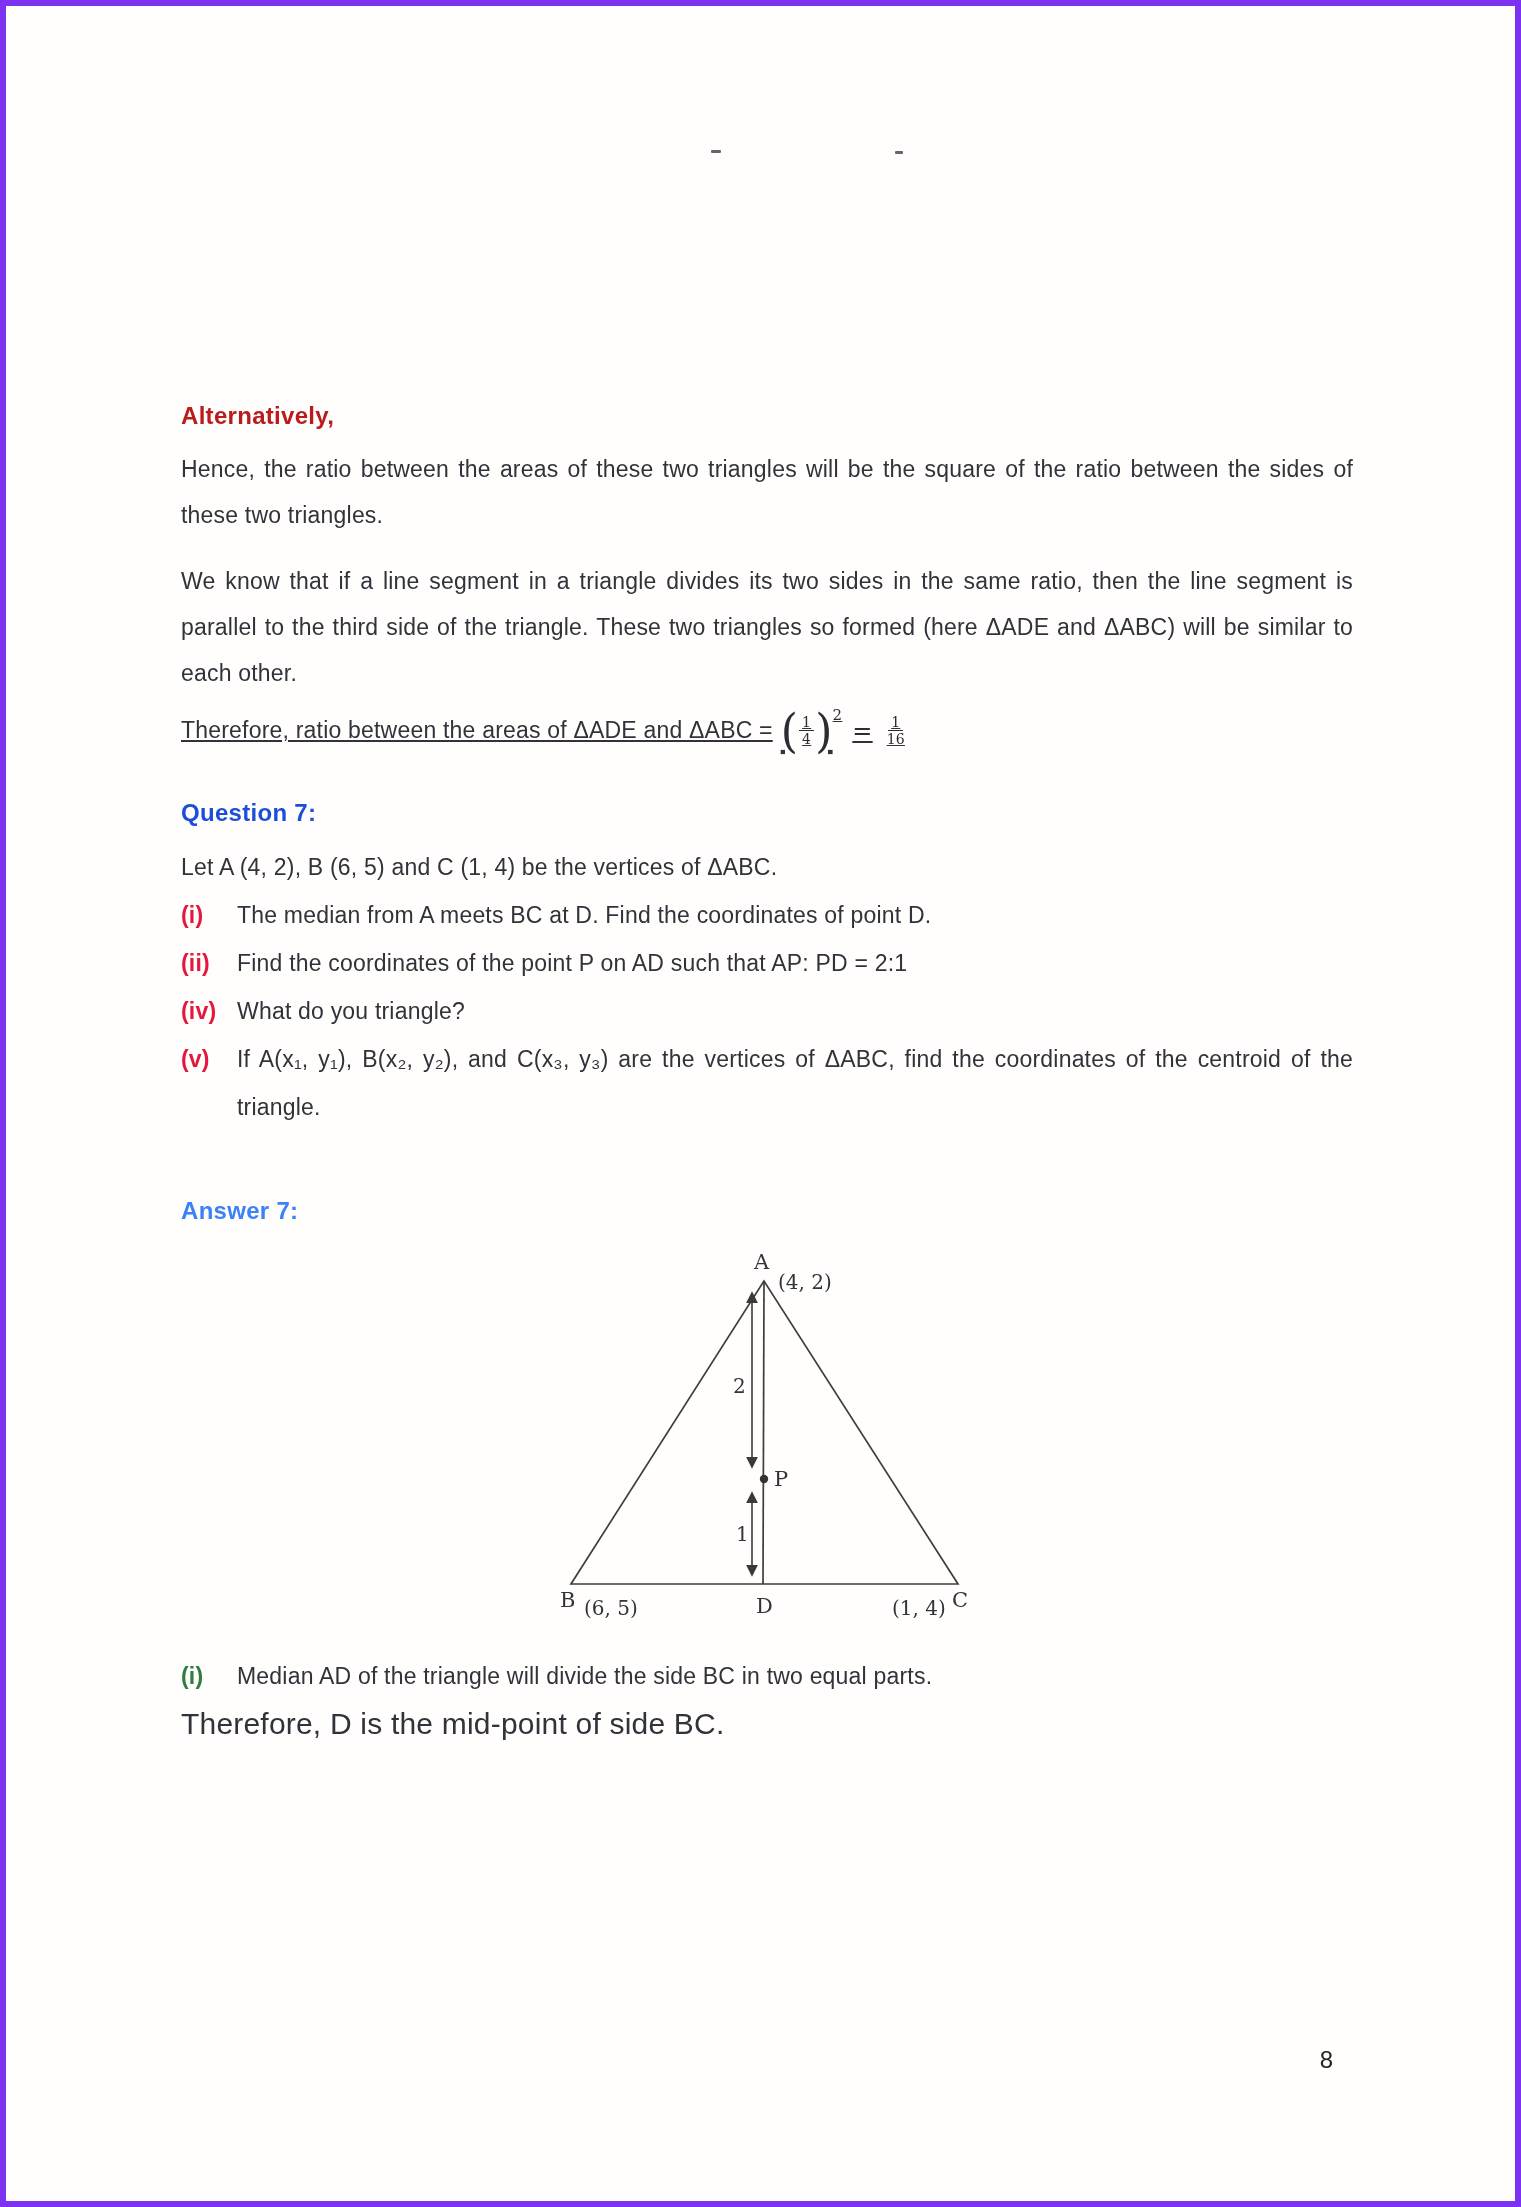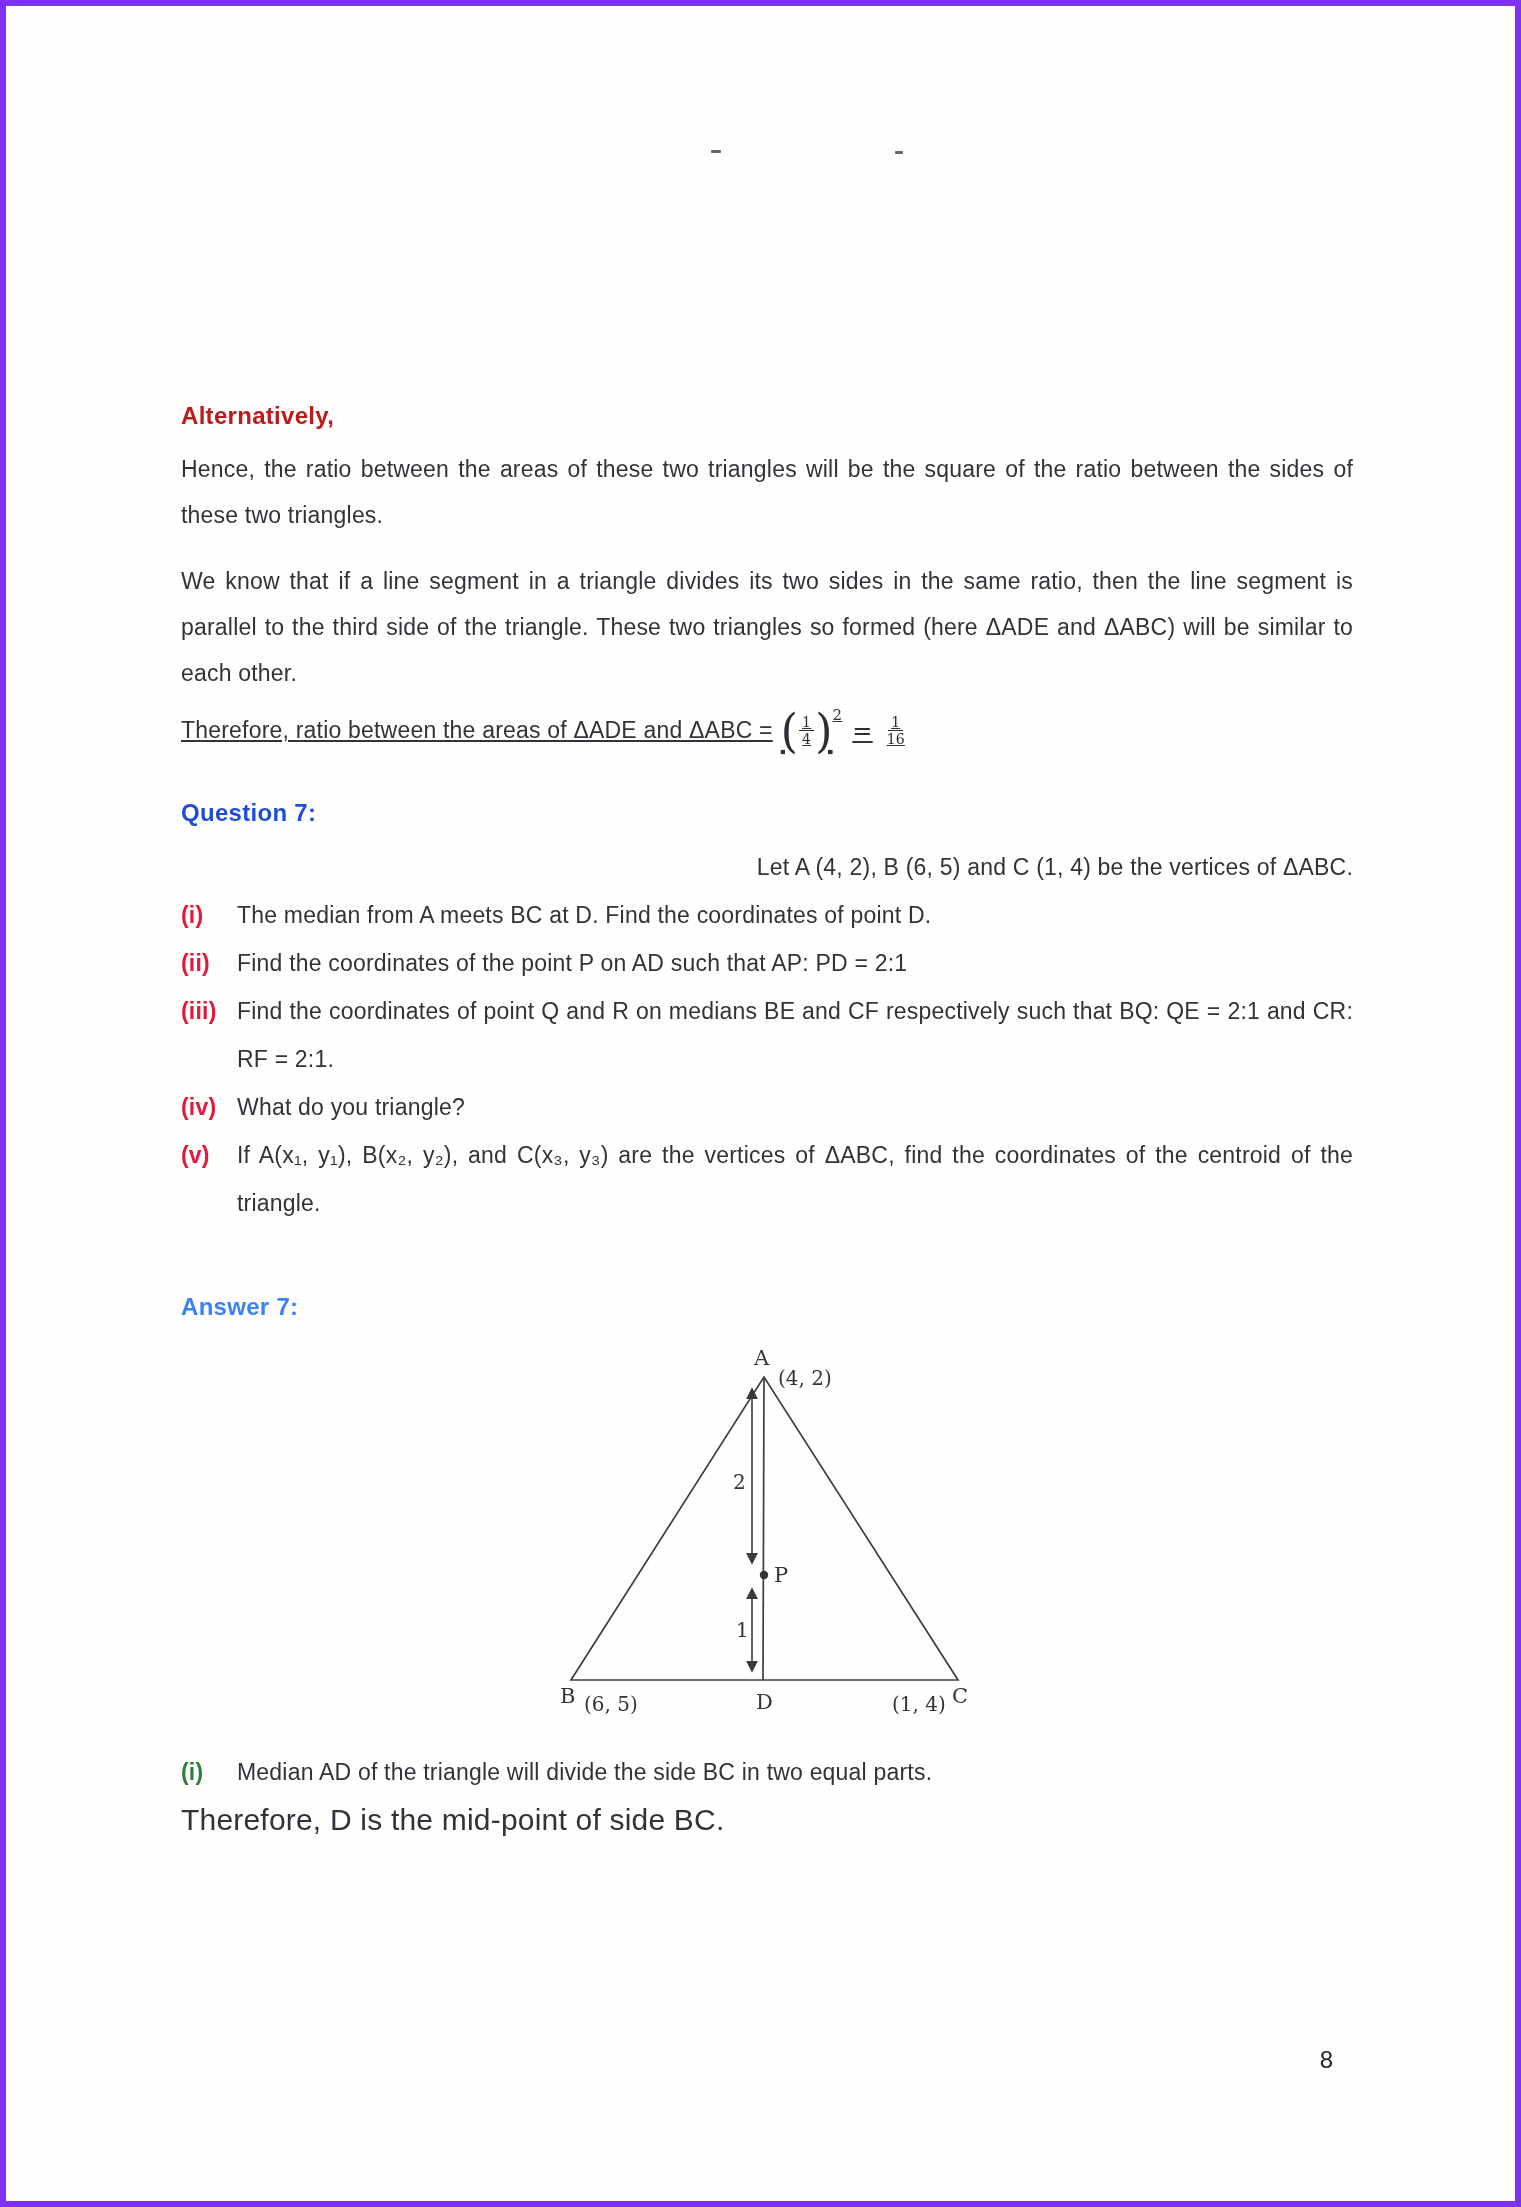--- a/index.html
+++ b/index.html
@@ -30,21 +30,21 @@
 
   .formula-line{margin-top:18px;font-size:23px;display:flex;align-items:center;letter-spacing:.2px;text-decoration:underline;}
   .math{display:inline-flex;align-items:center;margin-left:8px;font-family:"DejaVu Serif", serif;}
   .paren{font-size:44px;font-weight:300;line-height:0;transform:scaleY(1.05);color:#2c2c33;}
   .frac{display:inline-flex;flex-direction:column;align-items:center;font-size:14px;line-height:1.15;color:#2c2c33;margin:0 1px;}
   .frac .num{padding:0 3px;border-bottom:1.4px solid #2c2c33;}
   .frac .den{padding:0 3px;}
   .exp{font-size:15px;position:relative;top:-16px;left:0px;color:#2c2c33;}
   .eq{font-size:24px;margin:0 10px;color:#2c2c33;}
 
-  .q-intro{margin-top:16px;font-size:23px;line-height:48px;letter-spacing:.2px;text-align:right;}
+  .q-intro{margin-top:16px;font-size:23px;line-height:48px;letter-spacing:.2px;}
   .q-item{display:flex;font-size:23px;line-height:48px;letter-spacing:.2px;}
   .q-item .lbl{flex:0 0 56px;font-weight:700;color:#e2183d;}
   .q-item .txt{flex:1;text-align:justify;}
 
   .diagram{margin-top:16px;margin-left:345px;width:500px;height:392px;position:relative;}
   .diagram svg{display:block;}
   .dg-serif{font-family:"DejaVu Serif", serif;fill:#33333a;}
 
   .a-item{display:flex;margin-top:20px;font-size:23px;line-height:47px;letter-spacing:.2px;}
   .a-item .lbl{flex:0 0 56px;font-weight:700;color:#2f7d3e;}
@@ -92,24 +92,20 @@
 
     <div class="q-item">
       <span class="lbl">(i)</span>
       <span class="txt">The median from A meets BC at D. Find the coordinates of point D.</span>
     </div>
     <div class="q-item">
       <span class="lbl">(ii)</span>
       <span class="txt">Find the coordinates of the point P on AD such that AP: PD = 2:1</span>
     </div>
     <div class="q-item">
-      <span class="lbl">(iii)</span>
-      <span class="txt">Find the coordinates of point Q and R on medians BE and CF respectively such that BQ: QE = 2:1 and CR: RF = 2:1.</span>
-    </div>
-    <div class="q-item">
       <span class="lbl">(iv)</span>
       <span class="txt">What do you triangle?</span>
     </div>
     <div class="q-item">
       <span class="lbl">(v)</span>
       <span class="txt">If A(x₁, y₁), B(x₂, y₂), and C(x₃, y₃) are the vertices of ΔABC, find the coordinates of the centroid of the triangle.</span>
     </div>
 
     <div class="h-green">Answer 7:</div>
 

